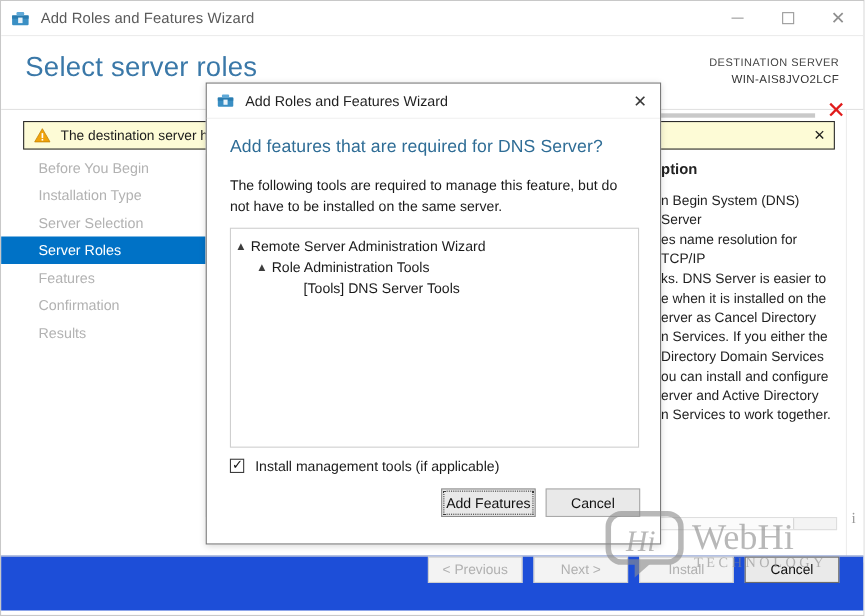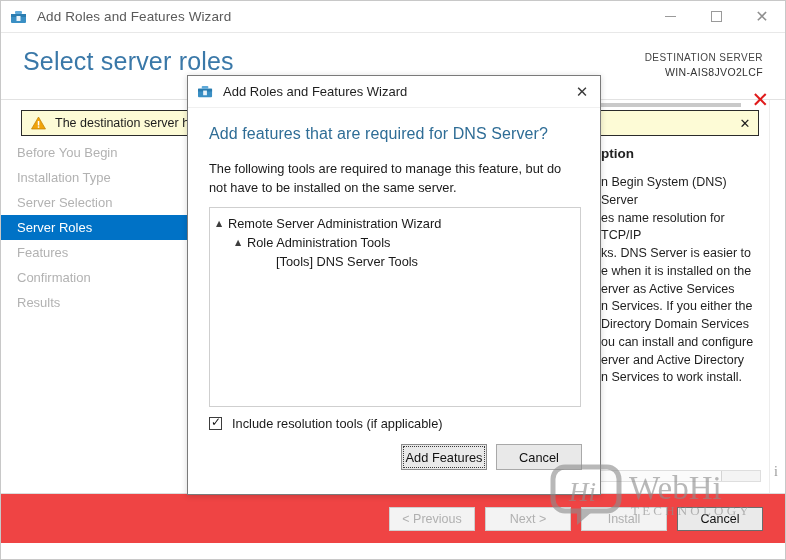--- a/index.html
+++ b/index.html
@@ -107,21 +107,21 @@
     width: 148px; height: 4px; background: #c9c9c9;
   }
 
   
   .navlist {
     position: absolute; left: 0; top: 40px;
     width: 186px;
   }
   .nav-item {
     height: 25px; line-height: 25px;
-    padding-left: 16px;
+    padding-left: 34px;
     font-size: 13px;
     color: #b2b2b2;
     white-space: nowrap;
   }
   .nav-item.active {
     background: #0072c6; color: #ffffff;
   }
 
   
   .nav-divider {
@@ -172,25 +172,25 @@
     border-right: 1px solid #d4d4d4;
   }
   .h-left-btn, .h-right-btn {
     position: absolute; top: 370px; width: 12px; height: 12px;
     background: #f2f2f2; border: 1px solid #dedede;
   }
   .h-left-btn { left: 188px; }
 
   
   .footer {
-    position: absolute; left: 0; bottom: 16px;
+    position: absolute; left: 0; bottom: 4px;
     width: 784px; height: 50px;
-    background: #ef4444;
+    background: #1d4ed8;
     border-top: 1px solid #dcdcdc;
-    display: flex; align-items: center; justify-content: flex-end;
+    display: flex; justify-content: flex-end;
   }
   .fbtn {
     width: 86px; height: 24px;
     margin-right: 10px;
     font-size: 12.5px;
     font-family: "Liberation Sans", sans-serif;
     background: #f3f3f3;
     border: 1px solid #cfcfcf;
     color: #b0b0b0;
     display: flex; align-items: center; justify-content: center;
@@ -367,26 +367,26 @@
 
     <div class="roles-frame"></div>
 
     <div class="desc-panel">
       <div class="desc-title">ption</div>
       <div class="desc-body">
         <div>n Begin System (DNS) Server</div>
         <div>es name resolution for TCP/IP</div>
         <div>ks. DNS Server is easier to</div>
         <div>e when it is installed on the</div>
-        <div>erver as Active Services</div>
+        <div>erver as Cancel Directory</div>
         <div>n Services. If you either the</div>
         <div>Directory Domain Services</div>
         <div>ou can install and configure</div>
         <div>erver and Active Directory</div>
-        <div>n Services to work install.</div>
+        <div>n Services to work together.</div>
       </div>
     </div>
 
     <div class="h-left-btn"></div>
     <div class="h-scroll">
       <div class="h-thumb"></div>
     </div>
     <div class="v-scroll">
       <span class="info-i">i</span>
     </div>
@@ -426,21 +426,21 @@
         <span class="tri">▲</span>
         <span>Role Administration Tools</span>
       </div>
       <div class="tnode l2">
         <span>[Tools] DNS Server Tools</span>
       </div>
     </div>
 
     <div class="dlg-check">
       <span class="cbox"></span>
-      <span class="cbox-label">Include resolution tools (if applicable)</span>
+      <span class="cbox-label">Install management tools (if applicable)</span>
     </div>
 
     <div class="dlg-buttons">
       <div class="dbtn focused">Add Features</div>
       <div class="dbtn">Cancel</div>
     </div>
   </div>
 
   <div class="watermark">
     <svg width="230" height="64" viewBox="0 0 230 64">

